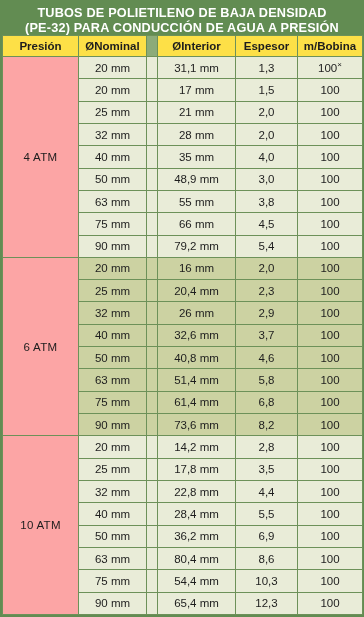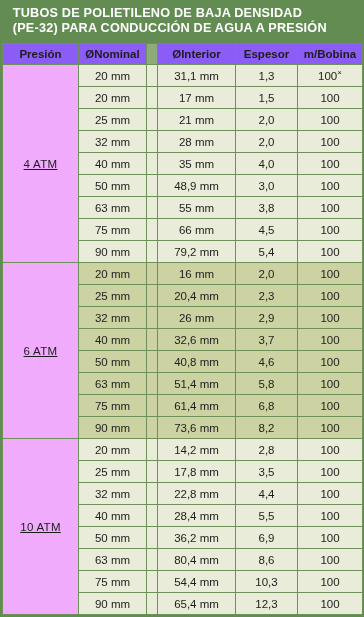--- a/index.html
+++ b/index.html
@@ -24,21 +24,22 @@
     border-top: 2px solid #628c52;
     border-bottom: 2px solid #628c52;
     display: flex;
     flex-direction: column;
   }
 
   
   .title-bar {
     background: #628c52;
     color: #ffffff;
-    padding: 3px 0 8px 0;
+    text-align: center;
+    padding: 3px 0 0 0;
     line-height: 15px;
     flex: 0 0 auto;
   }
   .title-line {
     font-size: 13.5px;
     font-weight: bold;
     letter-spacing: 0.2px;
     white-space: nowrap;
     font-stretch: condensed;
     transform: scaleX(0.94);
@@ -65,37 +66,36 @@
   
   col.c-pres  { width: 76px; }
   col.c-nom   { width: 68px; }
   col.c-gap   { width: 11px; }
   col.c-int   { width: 78px; }
   col.c-esp   { width: 62px; }
   col.c-bob   { width: 65px; }
 
   
   thead th {
-    background: #8b5cf6;
+    background: #fde047;
     color: #141414;
     font-weight: bold;
     font-size: 12.5px;
     height: 22px;
     letter-spacing: 0px;
   }
   th.gap-head { background: #8cab79; }
 
   
   td.pres-cell {
-    background: #f0abfc;
+    background: #fca5a5;
     color: #141414;
     font-size: 11.5px;
     font-weight: normal;
     letter-spacing: 0.3px;
-    text-decoration: underline;
   }
 
   
   td.gap-cell {
     background: #e9ecd8;
     border-top: 1px solid #6d9159;
     border-bottom: 1px solid #6d9159;
   }
   tr.band-light td.data,
   tr.band-light td.gap-cell { background: #e9ecd8; }

